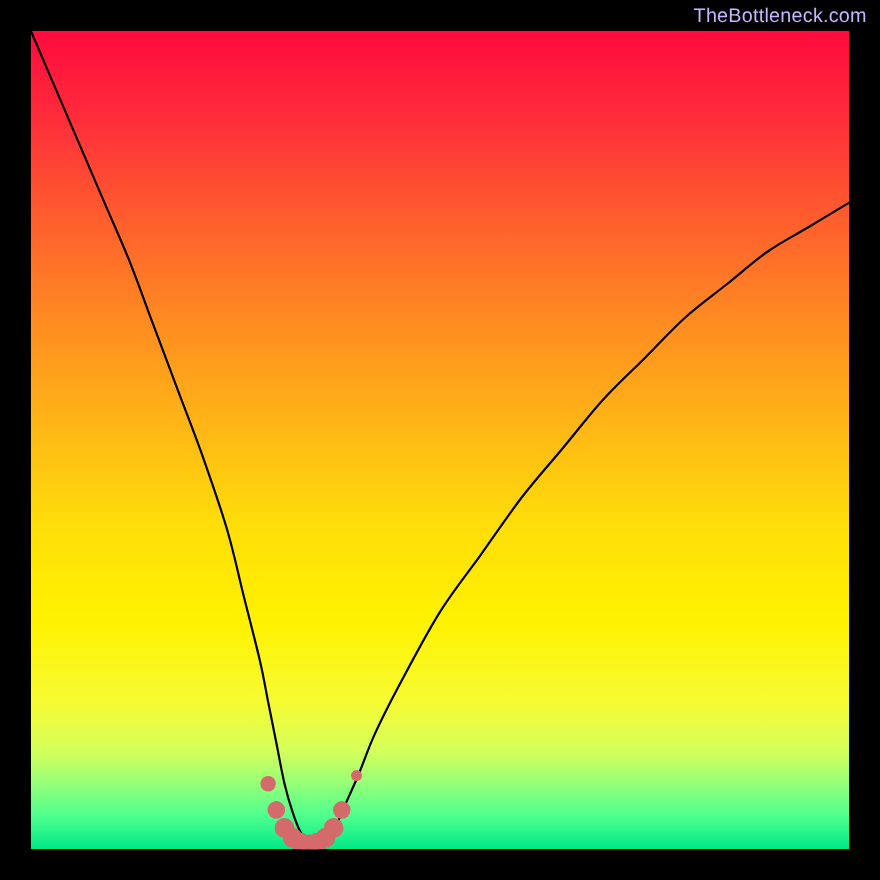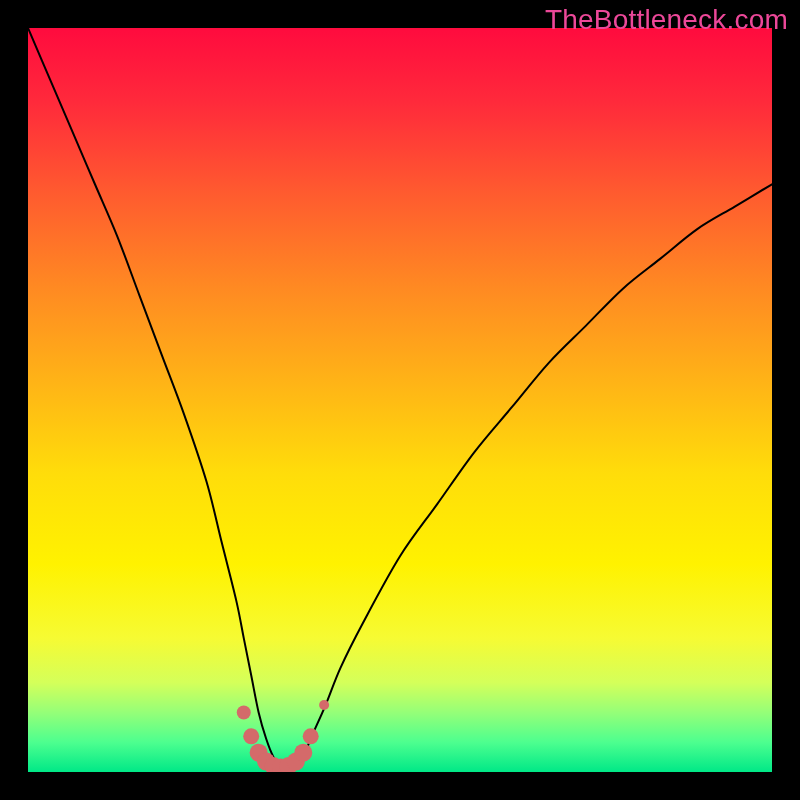--- a/index.html
+++ b/index.html
@@ -13,22 +13,22 @@
   .frame {
     width: 800px;
     height: 800px;
     background: #000;
     position: relative;
   }
   .watermark {
     position: absolute;
     top: 4px;
     right: 12px;
-    color: #ec4899;
-    font-size: 28px;
+    color: #c4b5fd;
+    font-size: 18px;
     font-weight: 500;
     letter-spacing: 0.2px;
     z-index: 10;
   }
   .plot {
     position: absolute;
     left: 28px;
     top: 28px;
     width: 744px;
     height: 744px;

